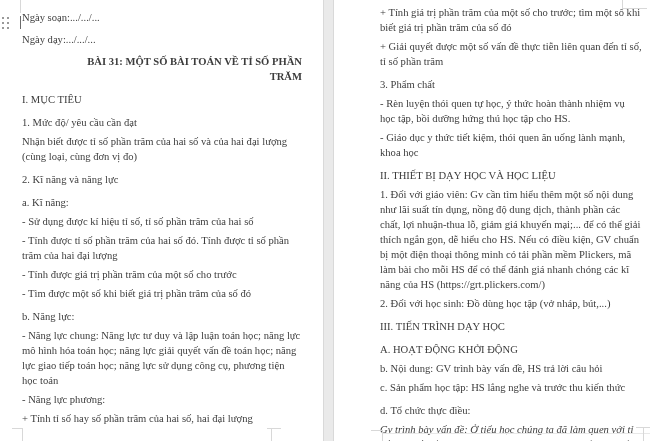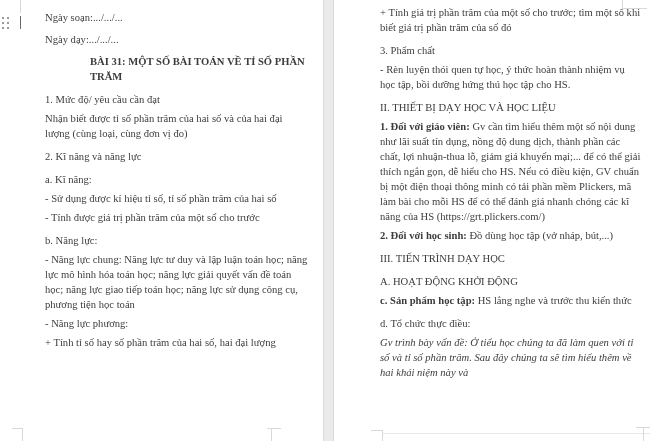--- a/index.html
+++ b/index.html
@@ -1,73 +1,81 @@
 <!DOCTYPE html>
 <html><head>
 <meta charset="utf-8">
 <style>
   html,body{margin:0;padding:0;background:#ffffff;}
   #canvas{
     position:relative;width:650px;height:441px;overflow:hidden;background:#ffffff;
     font-family:"Liberation Serif","DejaVu Serif",serif;color:#3c3c3c;
   }
   .page{position:absolute;top:0;height:441px;box-sizing:border-box;background:#ffffff;}
-  .page-left{left:8px;width:323px;padding:10px 21px 0 37px;}
+  .page-left{left:0;width:323px;padding:10px 21px 0 22px;}
   .page-right{left:334px;width:316px;padding:5px 8px 0 46px;}
   .gap{position:absolute;top:0;left:323px;width:11px;height:441px;background:#eaeaea;
        border-left:1px solid #d9d9d9;border-right:1px solid #d9d9d9;box-sizing:border-box;}
   .blk{margin:0 0 4px 0;font-size:10.6px;line-height:15px;}
   .page-left .mb7{margin-bottom:7px;}
   .bold{font-weight:normal;margin-top:8px;}
   .italic{font-style:italic;}
-  .title{font-weight:bold;text-align:left;margin-left:45px;margin-bottom:7px;}
-  .lead{font-weight:bold;}
+  .title{font-weight:bold;text-align:right;margin-left:45px;margin-bottom:7px;}
+  .lead{font-weight:normal;}
   .mark{position:absolute;background:#d8d8d8;}
   .mark-faint{position:absolute;background:#e8e8e8;}
   .caret{position:absolute;left:20px;top:16px;width:1px;height:13px;background:#6a6a6a;}
   .handle{position:absolute;left:2px;top:17px;display:grid;
           grid-template-columns:2px 2px;grid-auto-rows:2px;gap:3px;}
   .handle i{width:2px;height:2px;background:#999;display:block;}
 </style>
 </head>
 <body>
 
 <div id="canvas">
 
   <div class="page page-left">
     <p class="blk mb7">Ngày soạn:.../.../...</p>
     <p class="blk mb7">Ngày dạy:.../.../...</p>
     <p class="blk title">BÀI 31: MỘT SỐ BÀI TOÁN VỀ TỈ SỐ PHẦN TRĂM</p>
+    <p class="blk bold">I. MỤC TIÊU</p>
     <p class="blk bold">1. Mức độ/ yêu cầu cần đạt</p>
     <p class="blk">Nhận biết được tỉ số phần trăm của hai số và của hai đại lượng (cùng loại, cùng đơn vị đo)</p>
     <p class="blk bold">2. Kĩ năng và năng lực</p>
     <p class="blk bold">a. Kĩ năng:</p>
     <p class="blk">- Sử dụng được kí hiệu tỉ số, tỉ số phần trăm của hai số</p>
+    <p class="blk">- Tính được tỉ số phần trăm của hai số đó. Tính được tỉ số phần trăm của hai đại lượng</p>
     <p class="blk">- Tính được giá trị phần trăm của một số cho trước</p>
+    <p class="blk">- Tìm được một số khi biết giá trị phần trăm của số đó</p>
     <p class="blk bold">b. Năng lực:</p>
     <p class="blk">- Năng lực chung: Năng lực tư duy và lập luận toán học; năng lực mô hình hóa toán học; năng lực giải quyết vấn đề toán học; năng lực giao tiếp toán học; năng lực sử dụng công cụ, phương tiện học toán</p>
     <p class="blk">- Năng lực phương:</p>
     <p class="blk">+ Tính tỉ số hay số phần trăm của hai số, hai đại lượng</p>
   </div>
 
   <div class="gap"></div>
 
   <div class="page page-right">
     <p class="blk">+ Tính giá trị phần trăm của một số cho trước; tìm một số khi biết giá trị phần trăm của số đó</p>
+    <p class="blk">+ Giải quyết được một số vấn đề thực tiễn liên quan đến tỉ số, tỉ số phần trăm</p>
     <p class="blk bold">3. Phẩm chất</p>
     <p class="blk">- Rèn luyện thói quen tự học, ý thức hoàn thành nhiệm vụ học tập, bồi dưỡng hứng thú học tập cho HS.</p>
+    <p class="blk">- Giáo dục y thức tiết kiệm, thói quen ăn uống lành mạnh, khoa học</p>
     <p class="blk bold">II. THIẾT BỊ DẠY HỌC VÀ HỌC LIỆU</p>
     <p class="blk">
       <span class="lead">1. Đối với giáo viên: </span><span>Gv cần tìm hiểu thêm một số nội dung như lãi suất tín dụng, nồng độ dung dịch, thành phần các chất, lợi nhuận-thua lỗ, giảm giá khuyến mại;... để có thể giải thích ngắn gọn, dễ hiểu cho HS. Nếu có điều kiện, GV chuẩn bị một điện thoại thông minh có tải phần mềm Plickers, mã làm bài cho mỗi HS để có thể đánh giá nhanh chóng các kĩ năng của HS (https://grt.plickers.com/)</span>
     </p>
     <p class="blk">
       <span class="lead">2. Đối với học sinh: </span><span>Đồ dùng học tập (vở nháp, bút,...)</span>
     </p>
     <p class="blk bold">III. TIẾN TRÌNH DẠY HỌC</p>
     <p class="blk bold">A. HOẠT ĐỘNG KHỞI ĐỘNG</p>
+    <p class="blk">
+      <span class="lead">b. Nội dung: </span><span>GV trình bày vấn đề, HS trả lời câu hỏi</span>
+    </p>
     <p class="blk">
       <span class="lead">c. Sản phẩm học tập: </span><span>HS lắng nghe và trước thu kiến thức</span>
     </p>
     <p class="blk bold">d. Tổ chức thực điều:</p>
     <p class="blk italic">Gv trình bày vấn đề: Ở tiểu học chúng ta đã làm quen với tỉ số và tỉ số phần trăm. Sau đây chúng ta sẽ tìm hiểu thêm về hai khái niệm này và</p>
   </div>
 
   <div class="handle">
     <i></i>
       <i></i>

